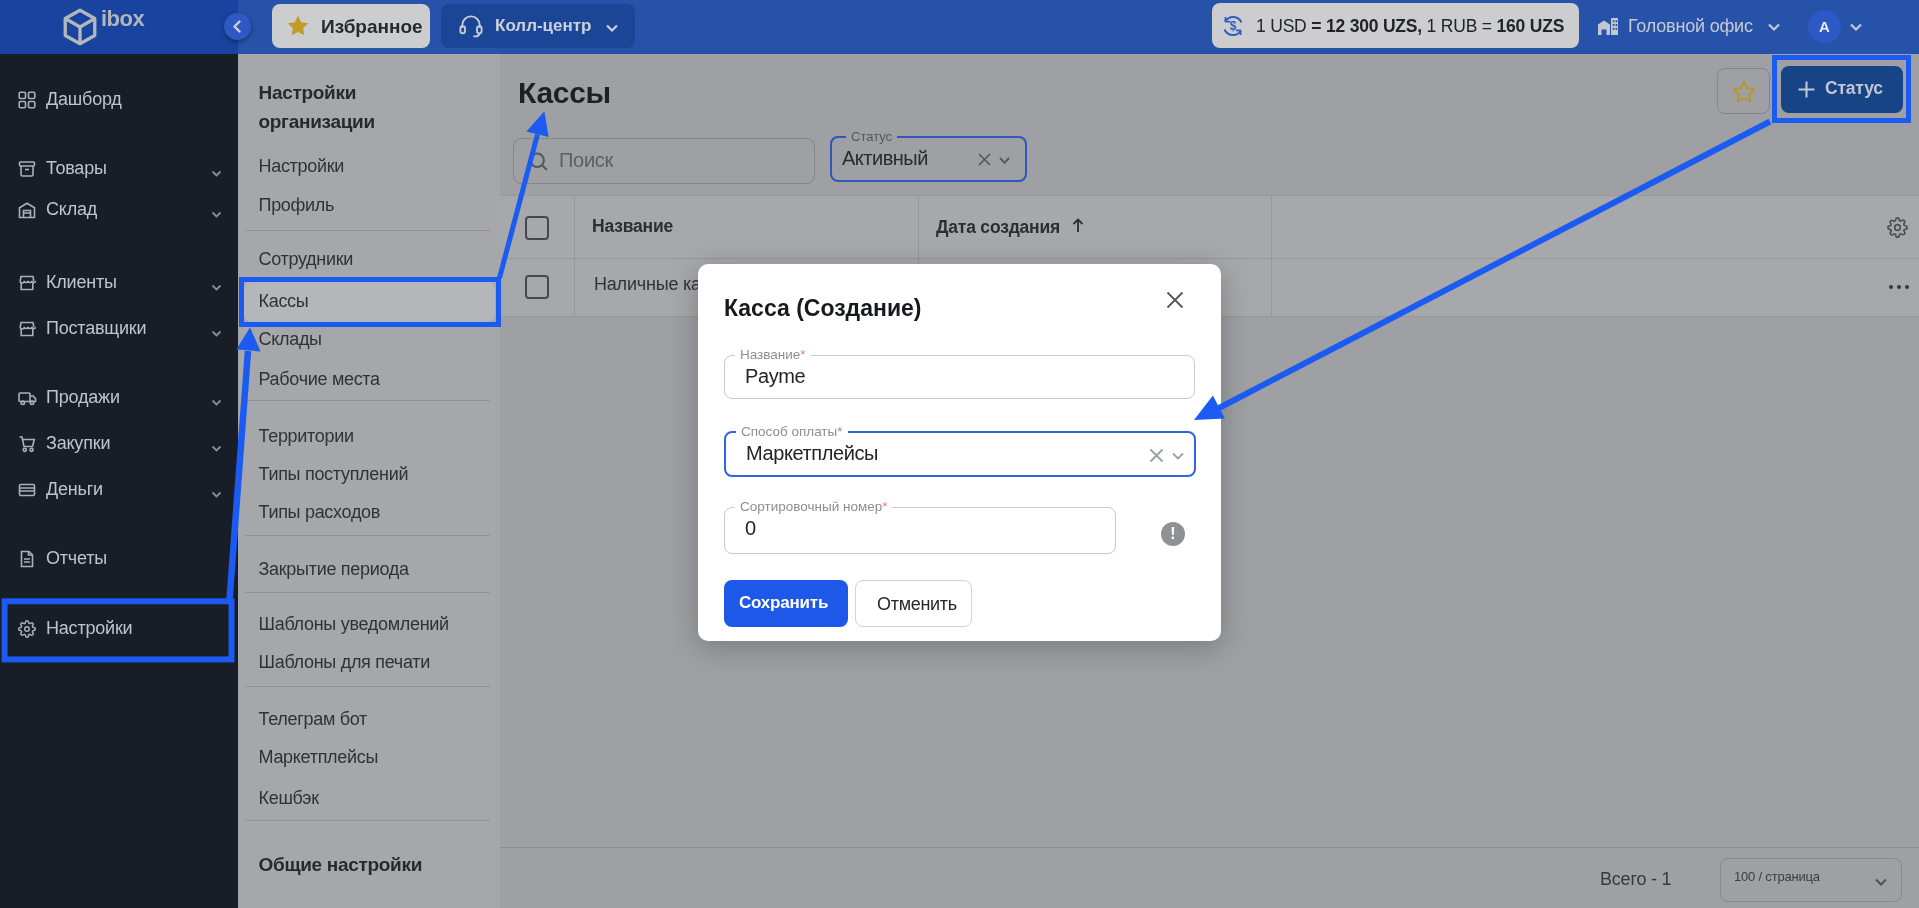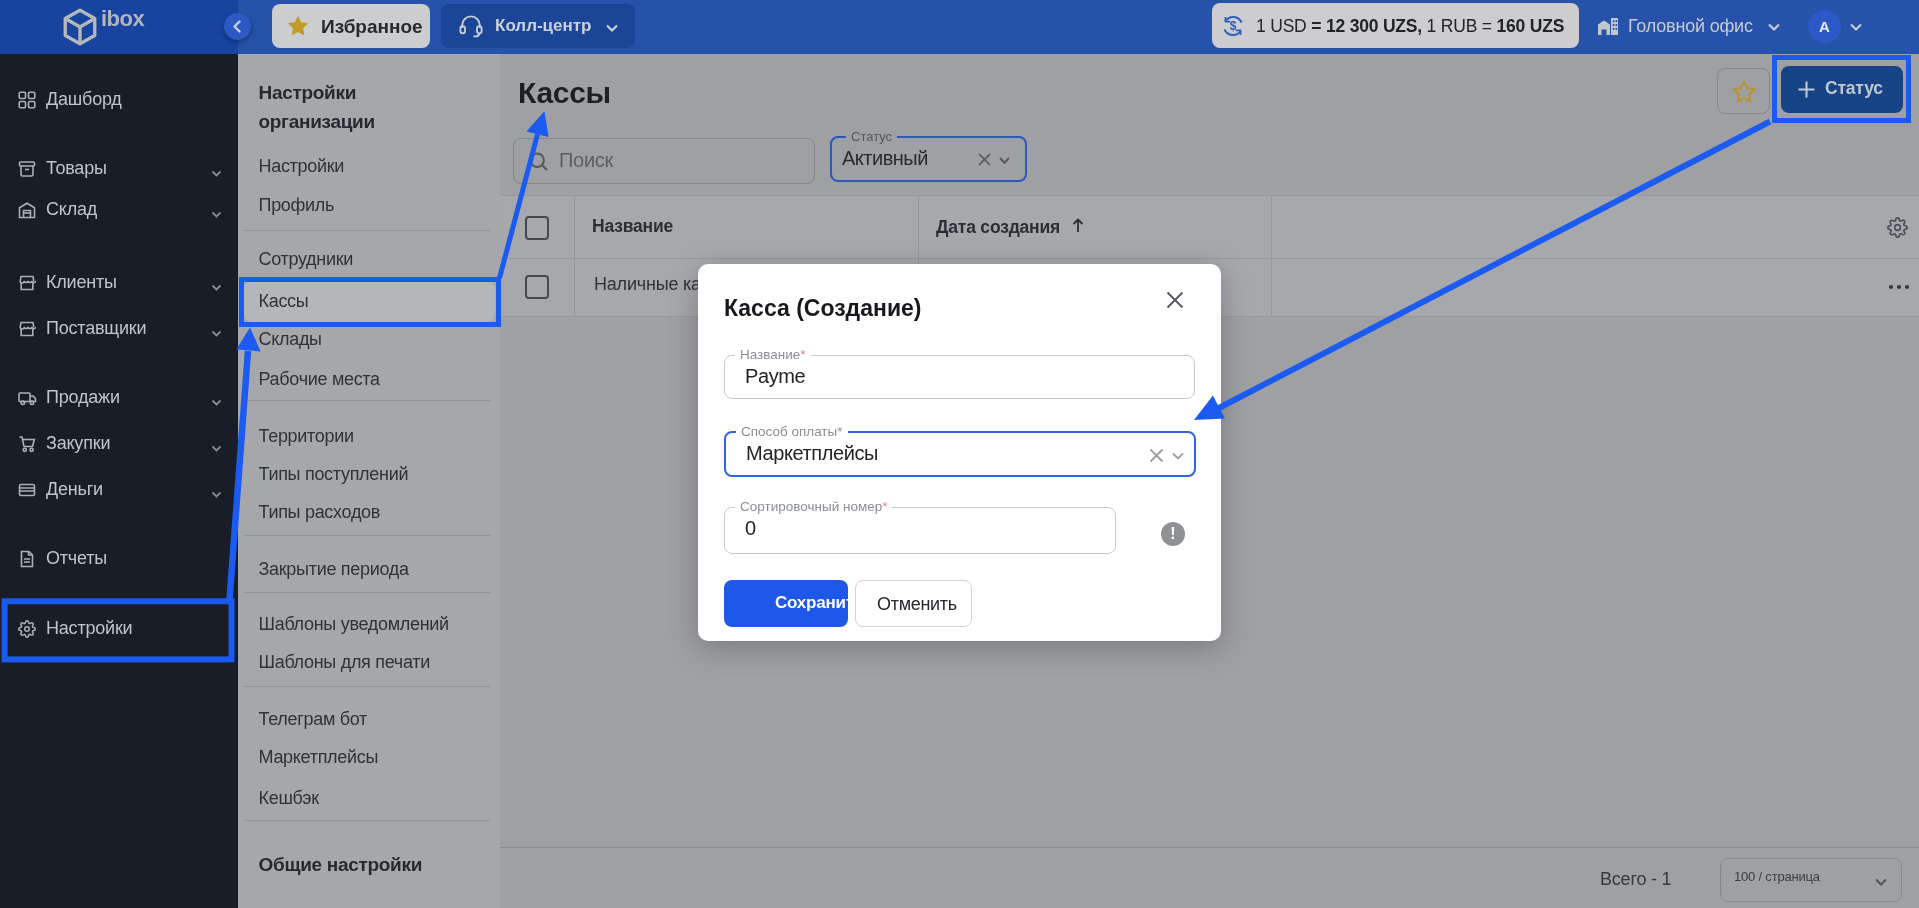--- a/index.html
+++ b/index.html
@@ -65,21 +65,21 @@
 
 
 #modal { left:698px; top:264px; width:523px; height:377px; background:#ffffff; border-radius:10px; box-shadow:0 6px 30px rgba(0,0,0,0.25); }
 #modal h1 { position:absolute; left:26px; top:31px; font-size:23px; font-weight:bold; color:#17191d; }
 .mfield { position:absolute; left:26px; border:1px solid #c9cacc; border-radius:8px; }
 .mfield .lbl { position:absolute; left:10px; top:-9px; background:#fff; padding:0 5px; font-size:13.5px; color:#8b8e93; }
 .mfield .lbl b { color:#e57f7f; font-weight:normal; }
 .mfield .val { position:absolute; left:12px; top:8.5px; font-size:20px; letter-spacing:-0.4px; color:#222427;margin-left:8px; }
 #mf2 { border:2px solid #2f64e4; }
 #btn-save { position:absolute; left:26px; top:316px; width:124px; height:47px; background:#1d58e8; border-radius:8px; color:#fff; font-weight:bold; font-size:17px; letter-spacing:-0.2px; }
-#btn-save span { position:absolute; left:15px; top:13px;margin-left:36px; }
+#btn-save span { position:absolute; left:15px; top:13px; }
 #btn-cancel { position:absolute; left:157px; top:316px; width:117px; height:47px; border:1px solid #d2d3d5; border-radius:8px; font-size:18px; letter-spacing:-0.3px; color:#27292d; }
 #btn-cancel span { position:absolute; left:21px; top:13px; }
 #excl { position:absolute; left:463px; top:258px; width:24px; height:24px; border-radius:50%; background:#8f9195; }
 #excl span { position:absolute; left:0; top:3px; width:24px; text-align:center; color:#fff; font-size:16px; font-weight:bold; }
 
 
 #ann { left:0; top:0; width:1919px; height:908px; pointer-events:none; }
 </style>
 </head>
 <body>

